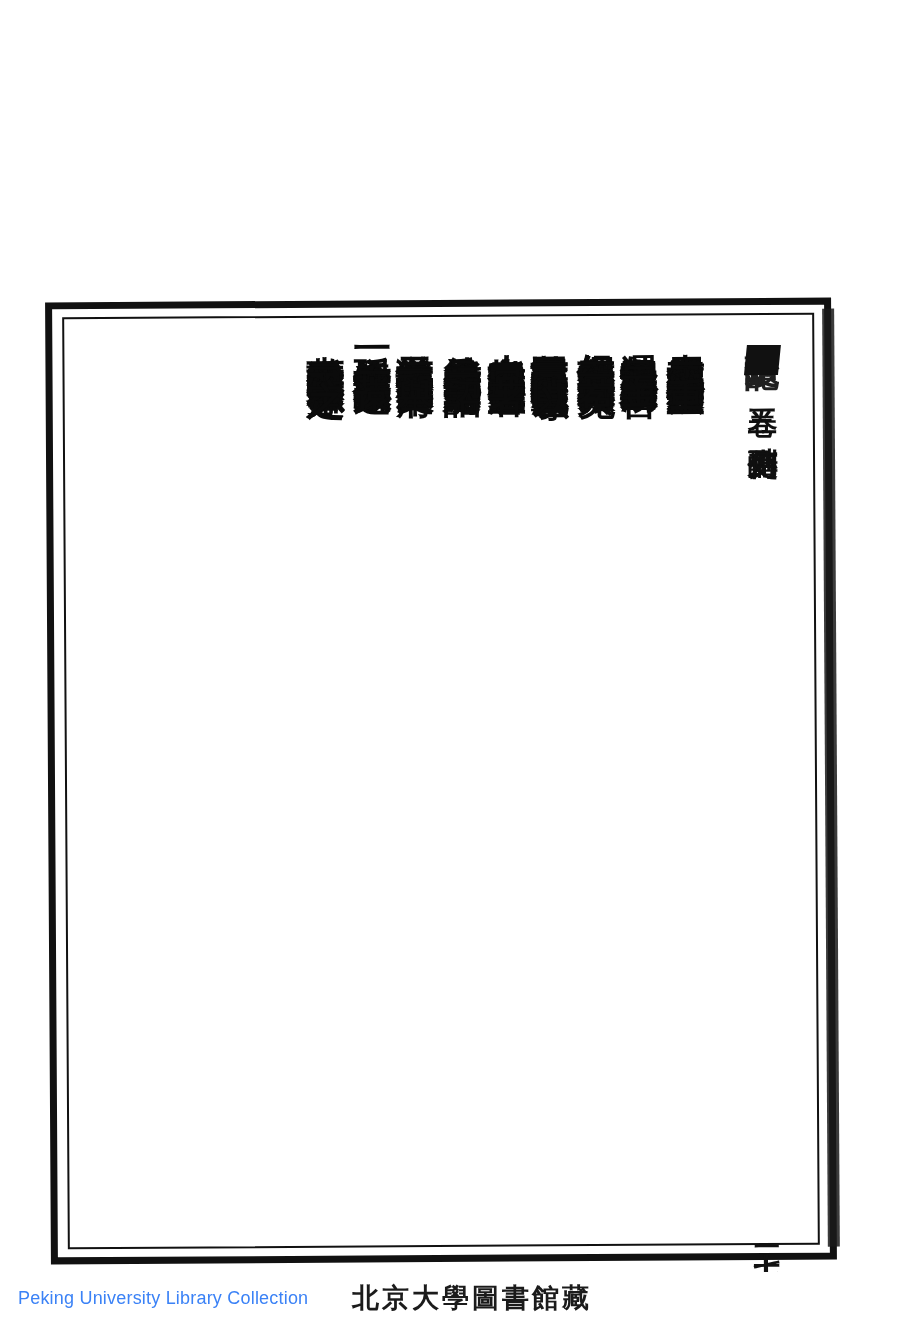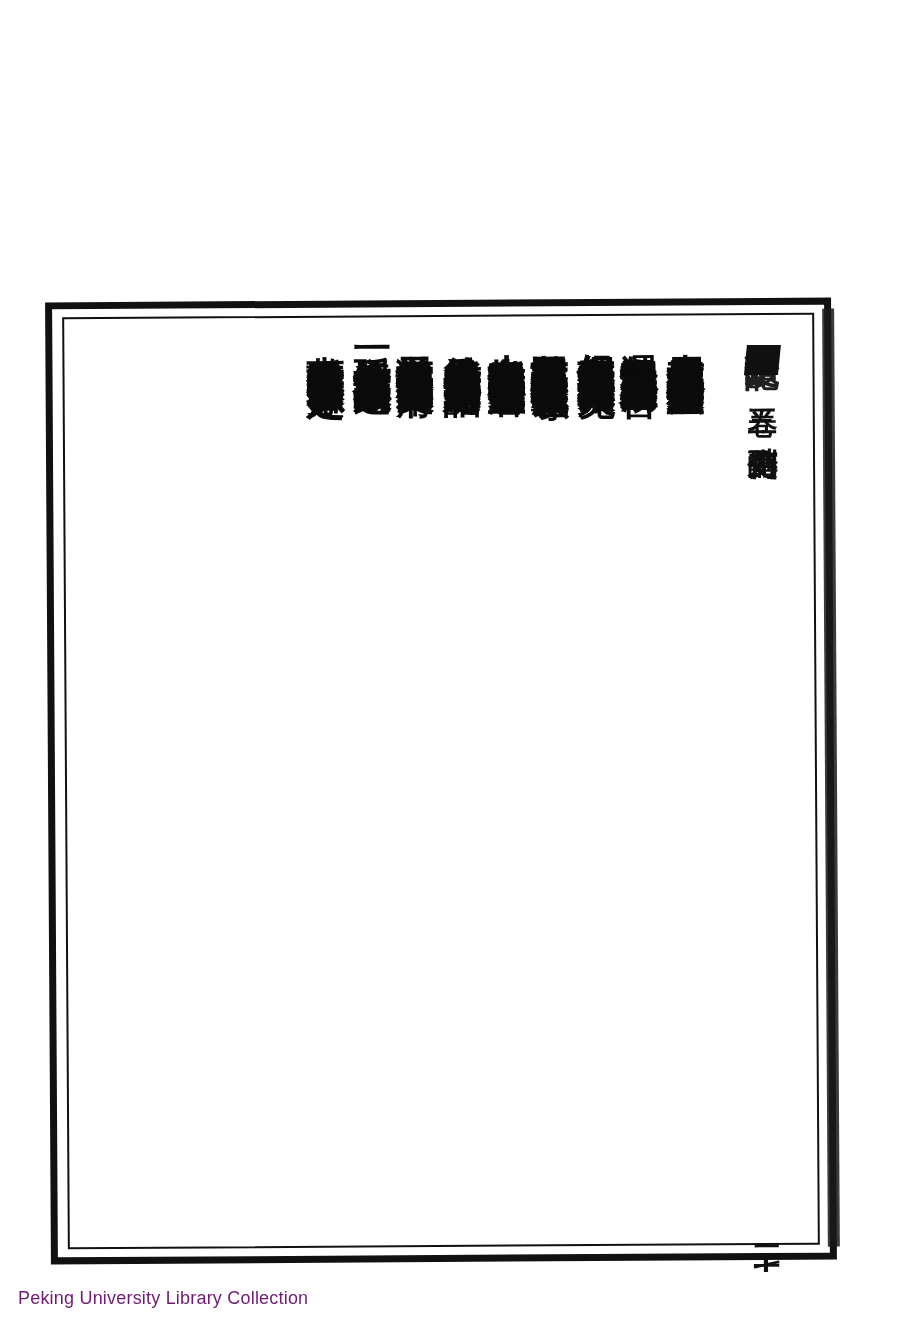--- a/index.html
+++ b/index.html
@@ -150,21 +150,21 @@
     width: 900px;
     height: 57px;
     background: #ffffff;
   }
   #credit-en {
     position: absolute;
     left: 18px;
     top: 16px;
     font-family: "Liberation Sans", sans-serif;
     font-size: 18px;
-    color: #701a75;
+    color: #3b82f6;
     letter-spacing: .2px;
   }
   #credit-zh {
     position: absolute;
     left: 352px;
     top: 8px;
     font-family: "DejaVu Serif", serif;
     font-size: 27px;
     font-weight: 700;
     color: #1b1b1b;
@@ -197,13 +197,14 @@
       <div id="spine-mark"></div>
       <div id="spine-vol">卷三 酷吏列傳</div>
       <div id="spine-page">七十一</div>
     </div>
   </div>
 
 </div>
 
 <div id="footer">
   <div id="credit-en">Peking University Library Collection</div>
+  <div id="credit-zh">北京大學圖書館藏</div>
 </div>
 
 </body></html>

